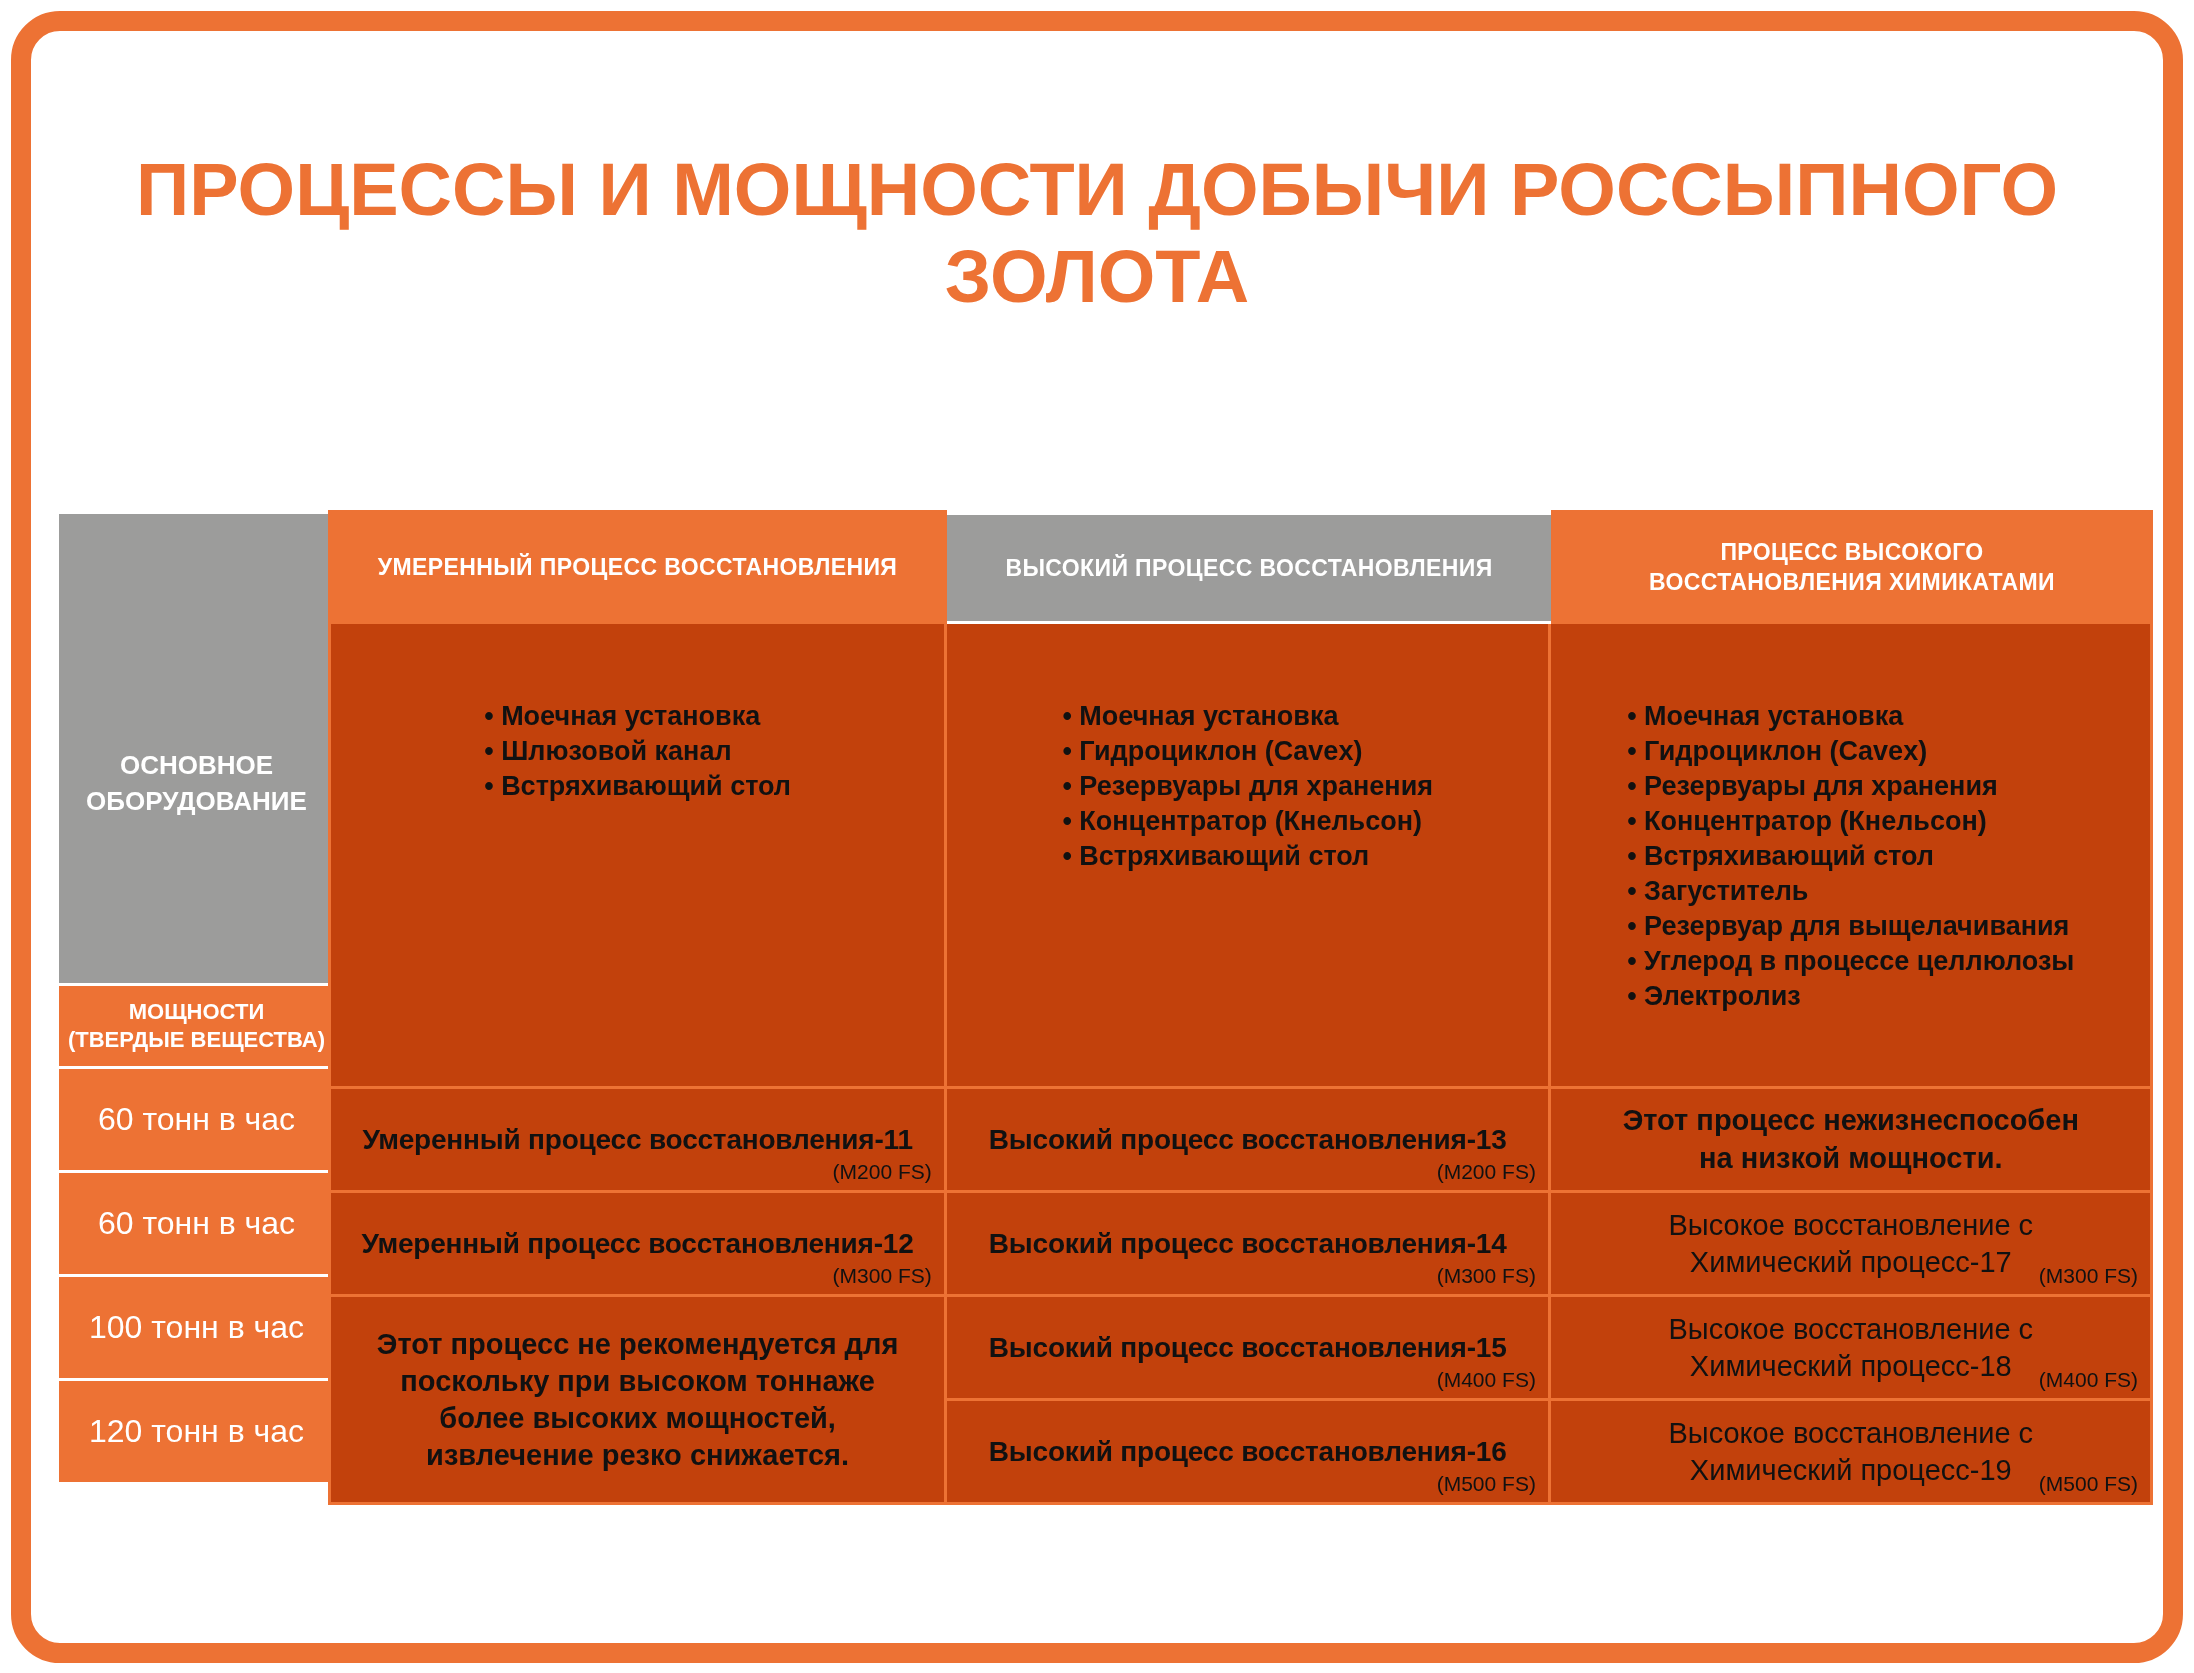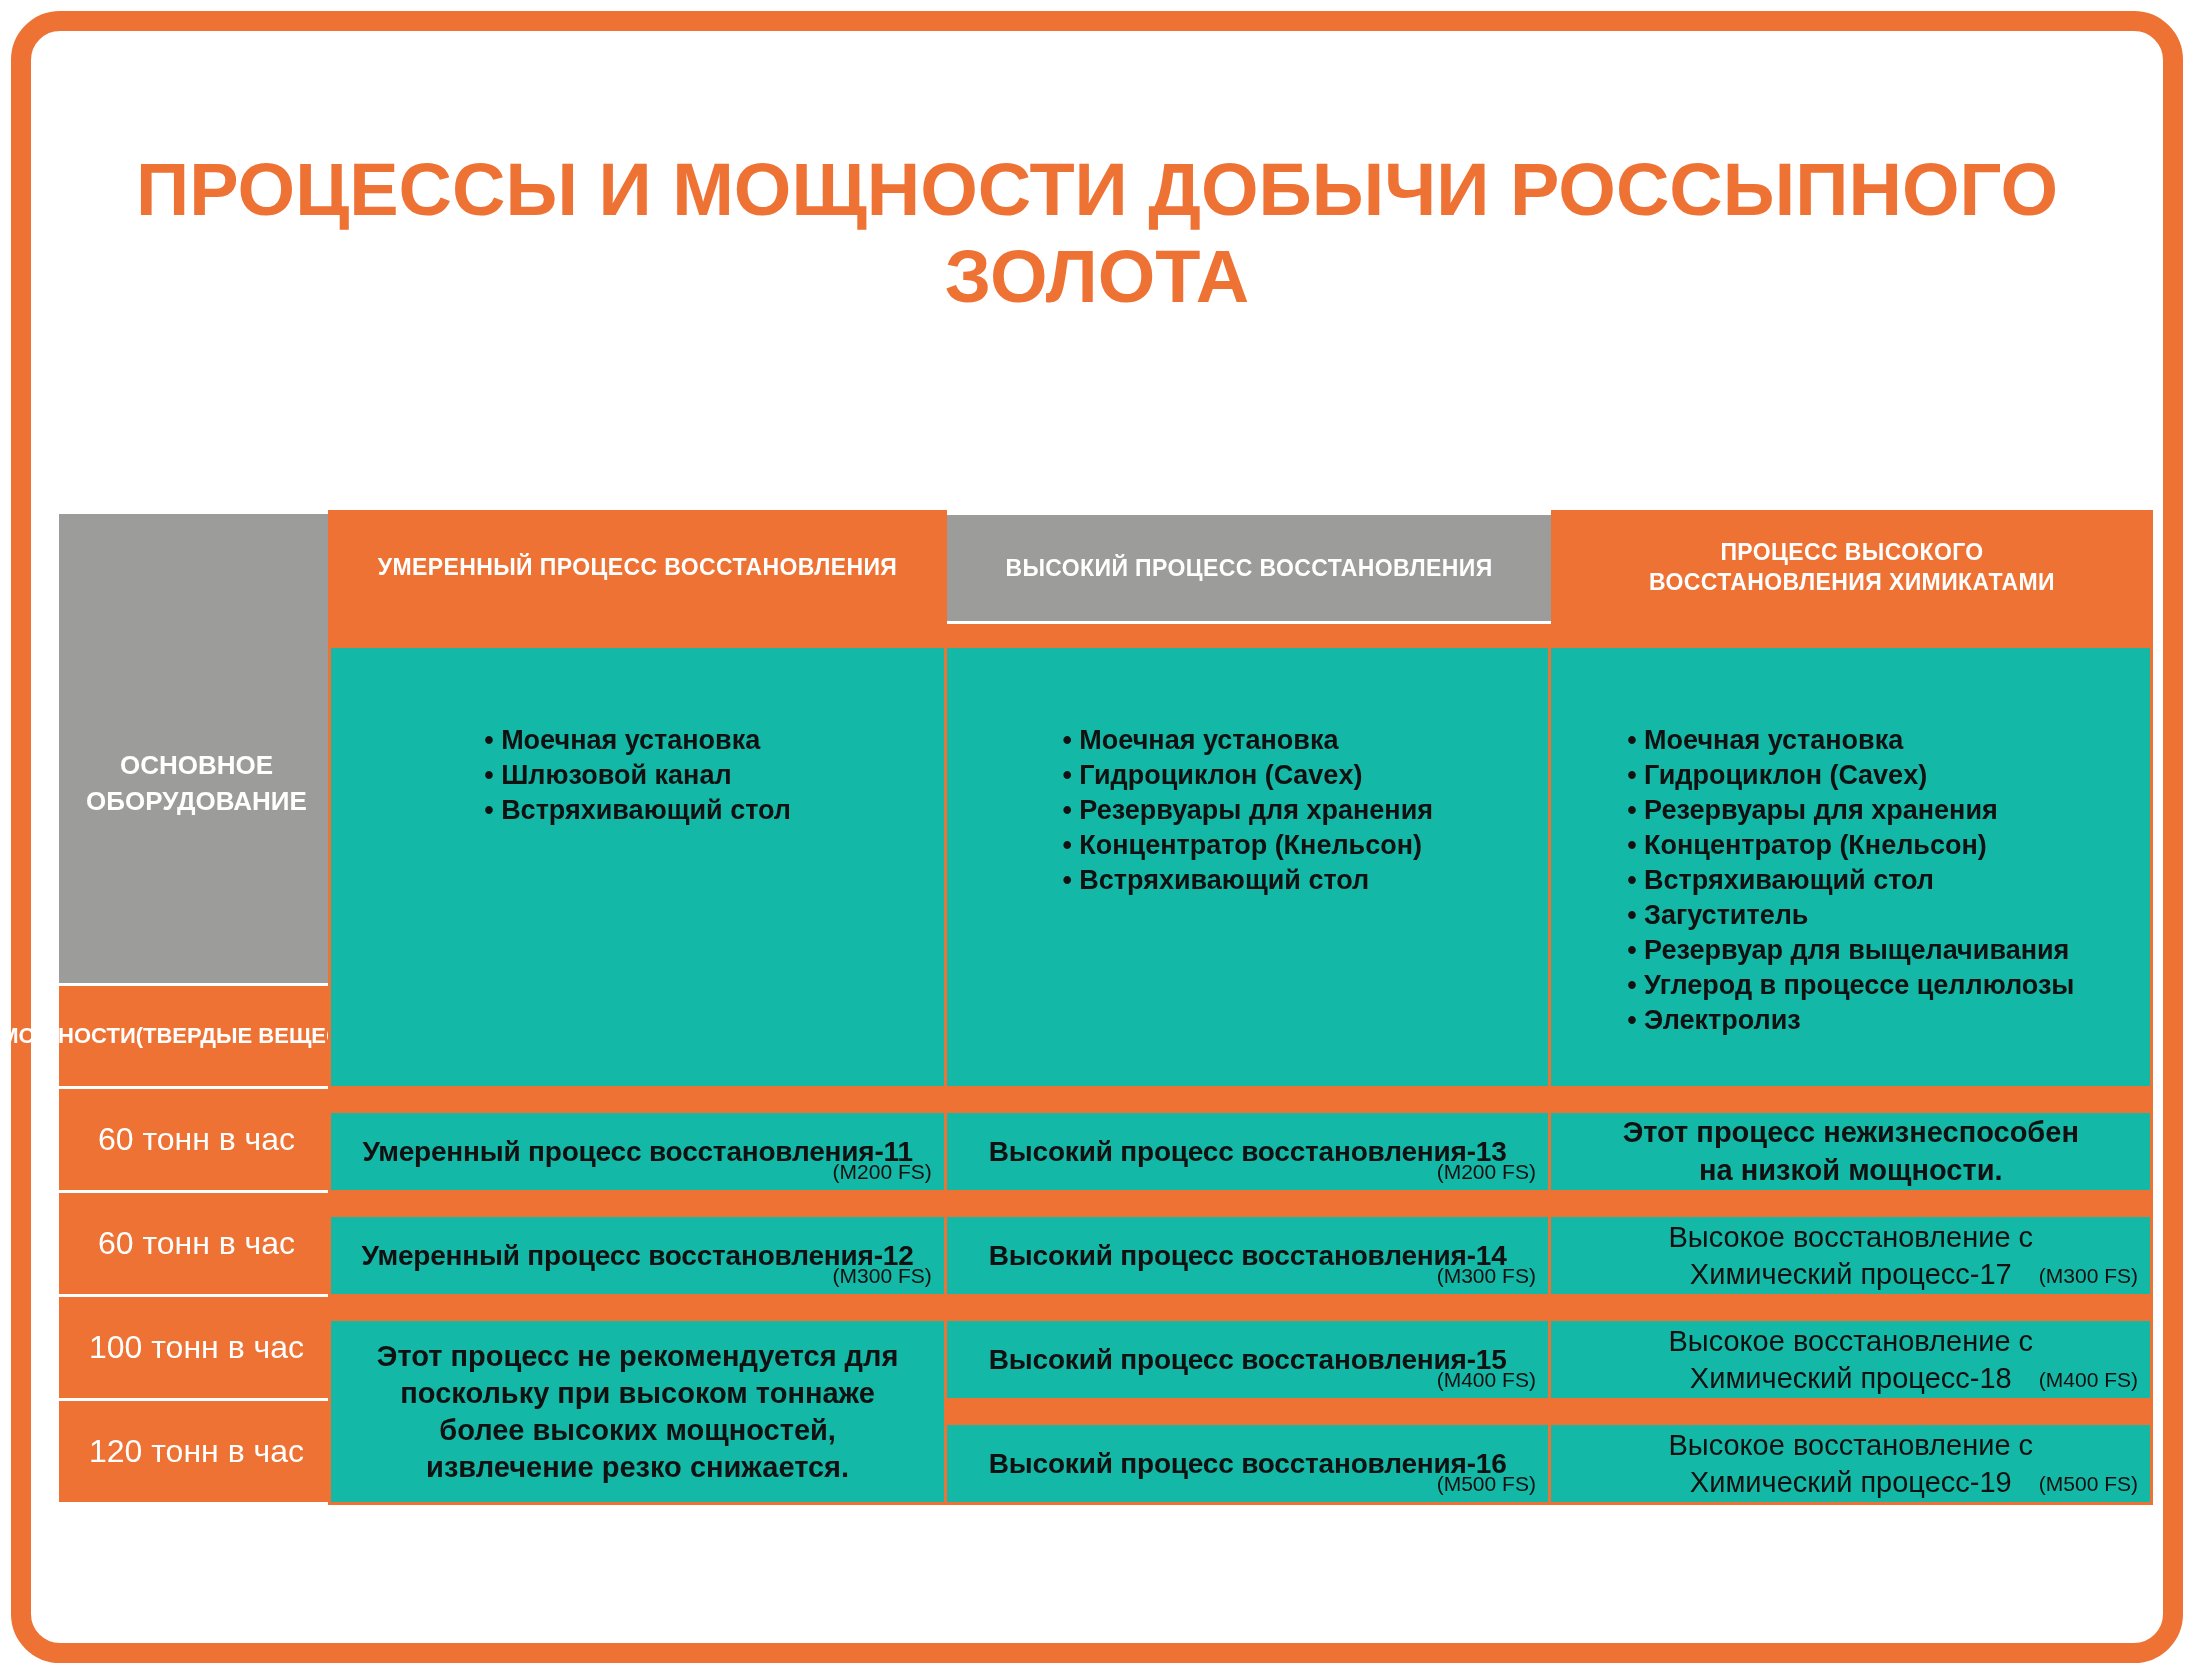--- a/index.html
+++ b/index.html
@@ -25,22 +25,22 @@
     position:absolute; left:46px; top:514px; width:275px;
     display:flex; flex-direction:column; gap:3.1px;padding-left:13px;
   }
   .c1-equip {
     height:469px; background:#9C9C9B; color:#ffffff;
     display:flex; flex-direction:column; justify-content:center; align-items:center;
     text-align:center; font-weight:bold; font-size:26px; line-height:1.4;
     padding-top:69px; box-sizing:border-box;
   }
   .c1-cap {
-    height:100px; background:#ED7234; color:#ffffff;
-    display:flex; flex-direction:row; justify-content:center; align-items:center;
+    height:80px; background:#ED7234; color:#ffffff;
+    display:flex; flex-direction:column; justify-content:center; align-items:center;
     text-align:center; font-weight:bold; font-size:22px; line-height:1.3;
     white-space:nowrap;
   }
   .c1-rate {
     height:101px; background:#ED7234; color:#ffffff;
     display:flex; align-items:center; justify-content:center;
     font-size:32px; font-weight:400; white-space:nowrap;
   }
   
   #bodyblock { position:absolute; left:328px; top:510px; width:1825px; }
@@ -53,21 +53,21 @@
     line-height:1.32; letter-spacing:0.4px;
   }
   .hdr-orange { background:#ED7234; }
   .hdr-gray   { background:#9C9C9B; margin-top:4.6px; margin-bottom:3px; }
   #grid {
     display:grid;
     grid-template-columns:613px 601px 599px;
     grid-template-rows:462px 101px 101px 101px 101px;
     gap:3.1px; background:#ED7234; padding:0 3.1px 3.1px 3.1px;
   }
-  .cell { background:#14b8a6; position:relative;margin-top:24px; }
+  .cell { background:#c2410c; position:relative; }
   .eq-cell { display:flex; justify-content:center; align-items:flex-start; padding-top:75px; box-sizing:border-box; }
   .eq-list { text-align:left; font-weight:bold; font-size:27px; line-height:35px; color:#111; }
   .eq-item { padding-left:29px; text-indent:-29px; }
   .eq-item::before { content:"\2022\00a0"; }
   .proc-cell { display:flex; flex-direction:column; align-items:center; justify-content:center; }
   .proc-name { font-weight:bold; font-size:28px; letter-spacing:-0.2px; white-space:nowrap; }
   .proc-2l   { font-weight:normal; font-size:29px; line-height:1.26; text-align:center; }
   .model {
     position:absolute; right:12.3px; bottom:6.1px;
     font-size:21px; font-weight:400; color:#111;

